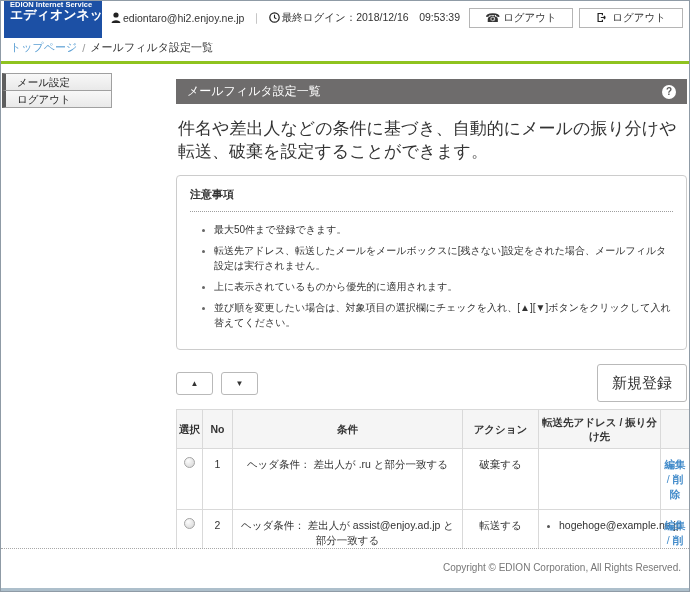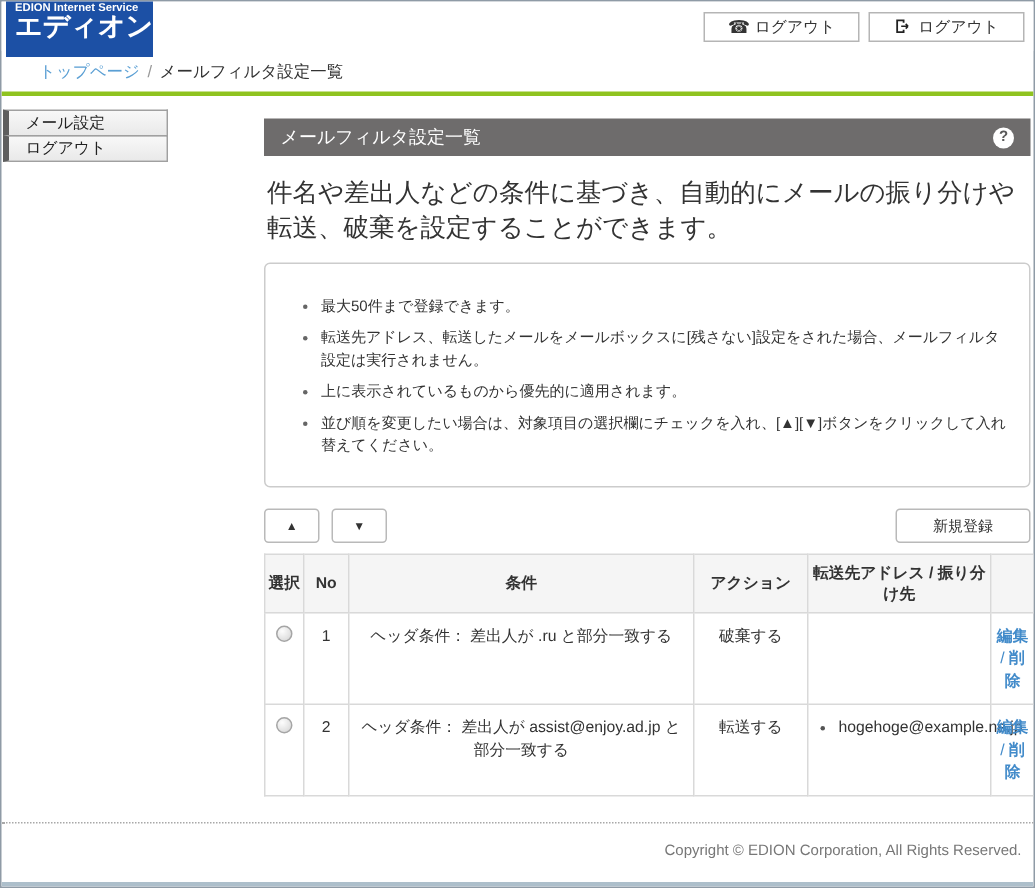--- a/index.html
+++ b/index.html
@@ -6,33 +6,33 @@
   html,body { width:690px; height:592px; }
   body { font-family:"Liberation Sans","DejaVu Sans",sans-serif; background:#fff; color:#333; }
   .page { position:relative; width:690px; height:592px; border:1px solid #8f9ba6; background:#fff;
           display:flex; flex-direction:column; overflow:hidden; }
 
   
   .top-header { height:33px; display:flex; align-items:center; background:#fff; }
   .logo { width:98px; height:40px; margin:2px 0 2px 3px; background:#1c50a5; color:#fff;
           padding:3px 5px 2px 6px; line-height:1.05; }
   .logo .l1 { font-size:7.5px; font-weight:bold; letter-spacing:0; white-space:nowrap; }
-  .logo .l2 { font-size:18px; font-weight:bold; white-space:nowrap; }
+  .logo .l2 { font-size:13px; font-weight:bold; white-space:nowrap; }
   .spacer { flex:1; }
   .user-info { display:flex; align-items:center; font-size:10.5px; color:#333; white-space:nowrap; }
   .user-info .sep { color:#aaa; margin:0 7px; }
   .icn { display:inline-flex; align-items:center; margin-right:2px; }
   .hdr-btn { height:20px; min-width:104px; margin-right:6px; background:#fff; border:1px solid #b5b5b5;
              font-size:10.5px; color:#333; display:inline-flex; align-items:center; justify-content:center;
              gap:3px; cursor:pointer; font-family:inherit; }
   .phone-glyph { font-size:12px; line-height:1; }
 
   
   .breadcrumb { height:27px; display:flex; align-items:center; padding-left:9px; font-size:11px; }
-  .breadcrumb a { color:#5a9fd4; text-decoration:none; cursor:pointer;margin-left:16px; }
+  .breadcrumb a { color:#5a9fd4; text-decoration:none; cursor:pointer; }
   .breadcrumb .bc-sep { color:#999; margin:0 5px; }
   .green-line { height:3px; background:#8fc31f; }
 
   
   .content { position:relative; height:484px; overflow:hidden; }
   .sidebar { position:absolute; left:1px; top:9px; width:110px; }
   .side-item { height:18px; line-height:16px; font-size:10.5px; color:#222; padding-left:11px;
                background:linear-gradient(#f8f8f8,#e9e9e9); border:1px solid #a0a0a0;
                border-left:4px solid #5e5e5e; cursor:pointer; }
   .side-item + .side-item { margin-top:-1px; }
@@ -48,21 +48,21 @@
   .notes { margin-top:12px; border:1px solid #ccc; border-radius:4px; padding:11px 13px 13px; }
   .notes h3 { font-size:11px; color:#333; padding-bottom:9px; border-bottom:1px dotted #9e9e9e; }
   .notes ul { margin:10px 0 0 0; padding-left:24px; font-size:10px; line-height:1.5; color:#333; }
   .notes li { margin-bottom:6px; }
   .notes li::marker { color:#666; font-size:9px; }
 
   .controls { margin-top:14px; display:flex; align-items:center; }
   .btn { background:#fff; border:1px solid #b9b9b9; border-radius:3px; color:#333;
          font-family:inherit; cursor:pointer; }
   .arrow-btn { width:37px; height:23px; font-size:8px; margin-right:8px; }
-  .new-btn { margin-left:auto; width:90px; height:23px; font-size:10px;font-family:Liberation Mono, monospace; }
+  .new-btn { margin-left:auto; width:90px; height:38px; font-size:15px;font-family:Liberation Mono, monospace; }
 
   table.filters { margin-top:7px; width:100%; border-collapse:collapse; font-size:10.5px; table-layout:fixed; }
   .filters th { background:#f5f5f5; border:1px solid #d9d9d9; font-weight:bold; color:#333;
                 padding:5px 2px; text-align:center; vertical-align:middle; line-height:1.35; }
   .filters td { border:1px solid #d9d9d9; padding:8px 3px; vertical-align:top; text-align:center; line-height:1.4; }
   .col-sel { width:26px; } .col-no { width:30px; } .col-cond { width:230px; }
   .col-act { width:76px; } .col-dest { width:122px; } .col-edit { width:29px; }
   td.dest-cell { text-align:left; padding-left:7px; }
   .dest-list { margin:0; padding-left:13px; list-style:disc; }
   .dest-list li::marker { font-size:9px; color:#555; }
@@ -80,20 +80,37 @@
 <body>
 
 <div class="page">
 
   <div class="top-header">
     <div class="logo">
       <div class="l1">EDION Internet Service</div>
       <div class="l2">エディオンネット</div>
     </div>
     <div class="spacer"></div>
+    <div class="user-info">
+      <span class="icn">
+        <svg width="10" height="11" viewBox="0 0 10 11">
+            <circle cx="5" cy="3" r="2.6" fill="#222"></circle>
+            <path d="M0.6 11 C0.6 7.3 9.4 7.3 9.4 11 Z" fill="#222"></path>
+          </svg>
+      </span>
+      <span>ediontaro@hi2.enjoy.ne.jp</span>
+      <span class="sep">｜</span>
+      <span class="icn">
+        <svg width="11" height="11" viewBox="0 0 11 11">
+            <circle cx="5.5" cy="5.5" r="4.7" fill="none" stroke="#222" stroke-width="1.2"></circle>
+            <path d="M5.5 2.8 V5.7 L7.4 6.8" fill="none" stroke="#222" stroke-width="1.1"></path>
+          </svg>
+      </span>
+      <span>最終ログイン：2018/12/16　09:53:39</span>
+    </div>
     <div class="spacer" style="max-width:10px"></div>
     <button class="hdr-btn">
       <span class="phone-glyph">☎</span>
       <span>ログアウト</span>
     </button>
     <button class="hdr-btn">
       <span class="icn">
         <svg width="11" height="11" viewBox="0 0 11 11">
             <path d="M7 1 H1.5 V10 H7 V7.8 H5.8 V8.9 H2.7 V2.1 H5.8 V3.2 H7 Z" fill="#222"></path>
             <path d="M4.8 5.5 H9.4 M9.4 5.5 L7.8 3.9 M9.4 5.5 L7.8 7.1" stroke="#222" stroke-width="1.1" fill="none"></path>
@@ -124,20 +141,21 @@
     <div class="main">
 
       <div class="section-bar">
         <span>メールフィルタ設定一覧</span>
         <span class="help-icon">?</span>
       </div>
 
       <p class="desc">件名や差出人などの条件に基づき、自動的にメールの振り分けや転送、破棄を設定することができます。</p>
 
       <div class="notes">
+        <h3>注意事項</h3>
         <ul>
           <li>最大50件まで登録できます。</li>
           <li>転送先アドレス、転送したメールをメールボックスに[残さない]設定をされた場合、メールフィルタ設定は実行されません。</li>
           <li>上に表示されているものから優先的に適用されます。</li>
           <li>並び順を変更したい場合は、対象項目の選択欄にチェックを入れ、[▲][▼]ボタンをクリックして入れ替えてください。</li>
         </ul>
       </div>
 
       <div class="controls">
         <button class="btn arrow-btn">▲</button>

